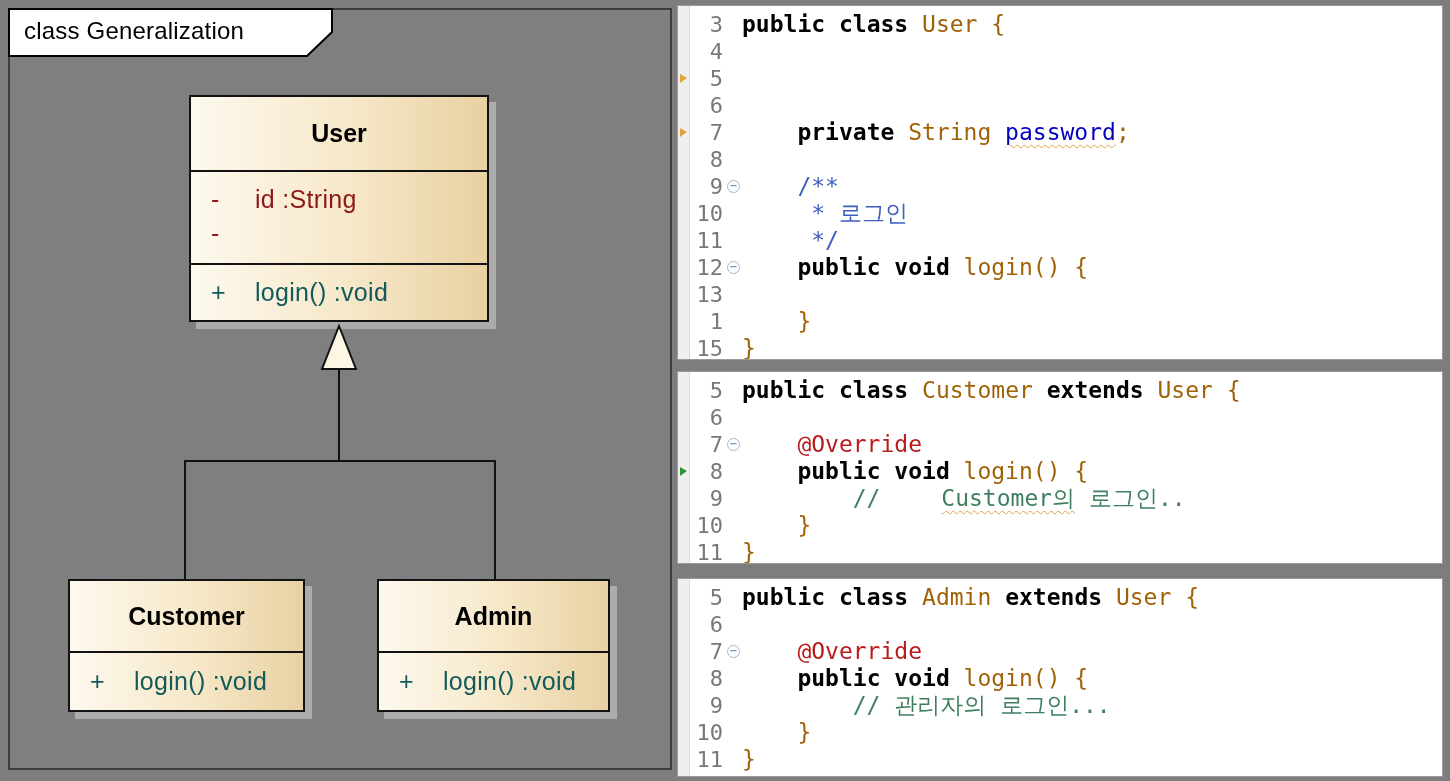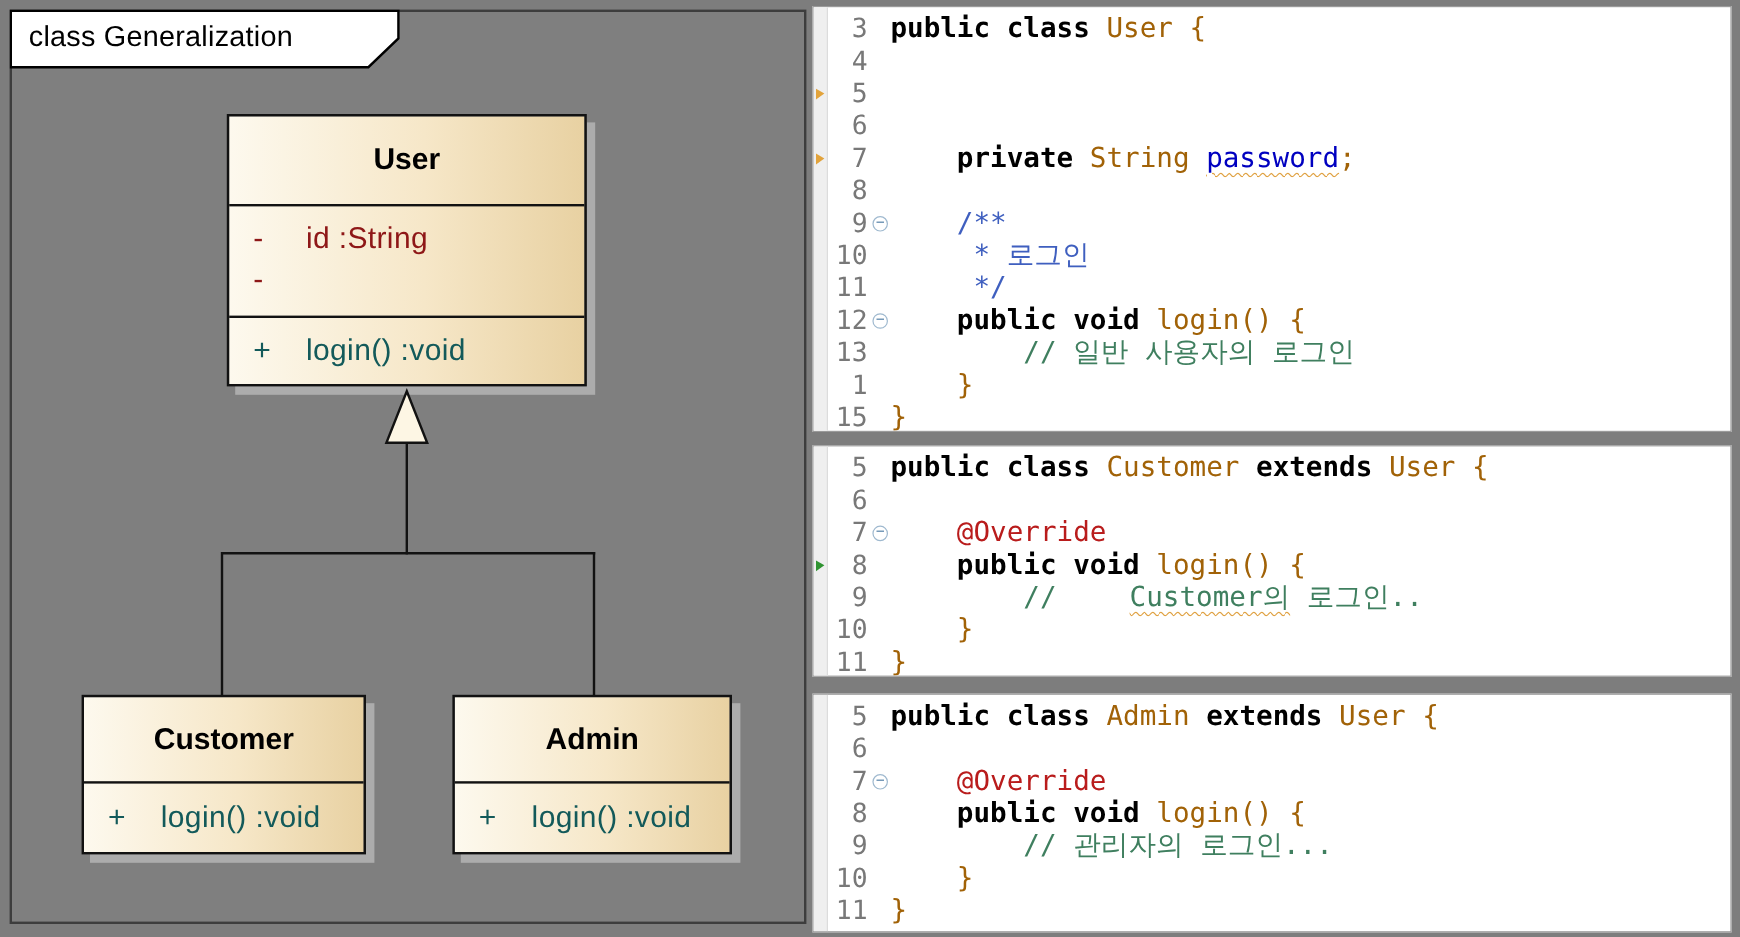--- a/index.html
+++ b/index.html
@@ -216,21 +216,20 @@
       <span class="lnum">12</span>
       <span class="foldcol">
         <i class="mk-fold">−</i>
       </span>
       <span class="codetext"><span class="t-p">    </span><span class="t-k">public</span><span class="t-p"> </span><span class="t-k">void</span><span class="t-p"> login() {</span></span>
     </div>
     <div class="code-line">
       <span class="ruler"></span>
       <span class="lnum">13</span>
       <span class="foldcol"></span>
-      <span class="codetext"><span class="t-c">        // 일반 사용자의 로그인</span></span>
     </div>
     <div class="code-line">
       <span class="ruler"></span>
       <span class="lnum">1</span>
       <span class="foldcol"></span>
       <span class="codetext"><span class="t-p">    }</span></span>
     </div>
     <div class="code-line">
       <span class="ruler"></span>
       <span class="lnum">15</span>

